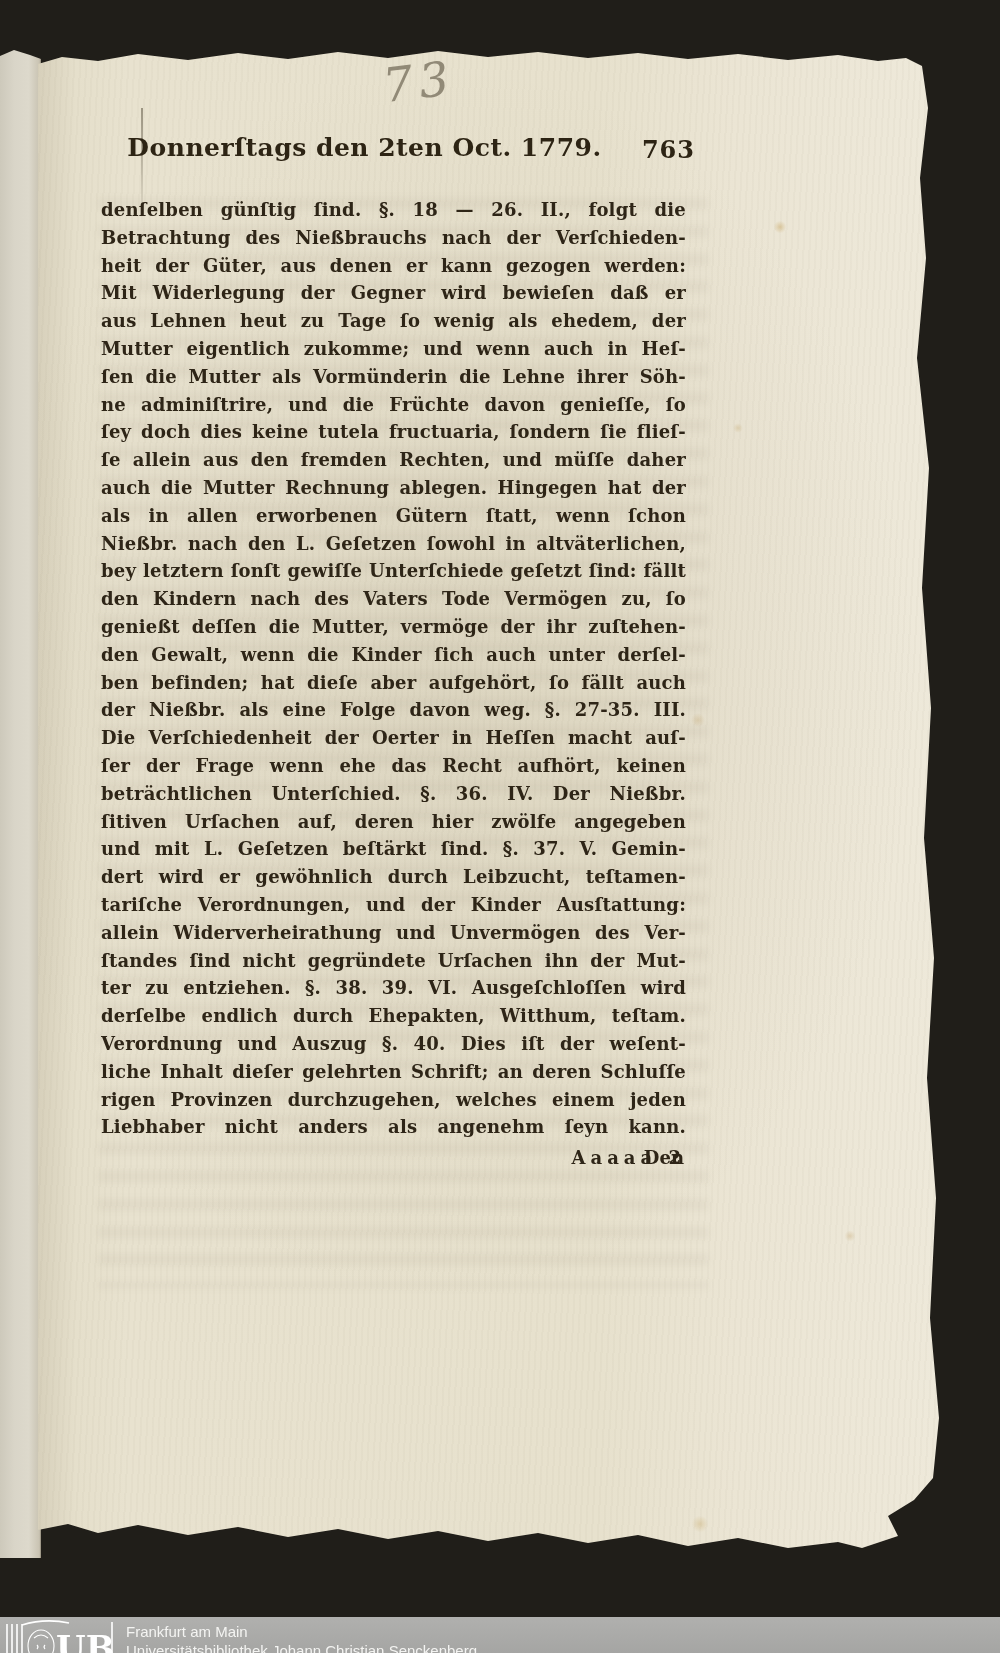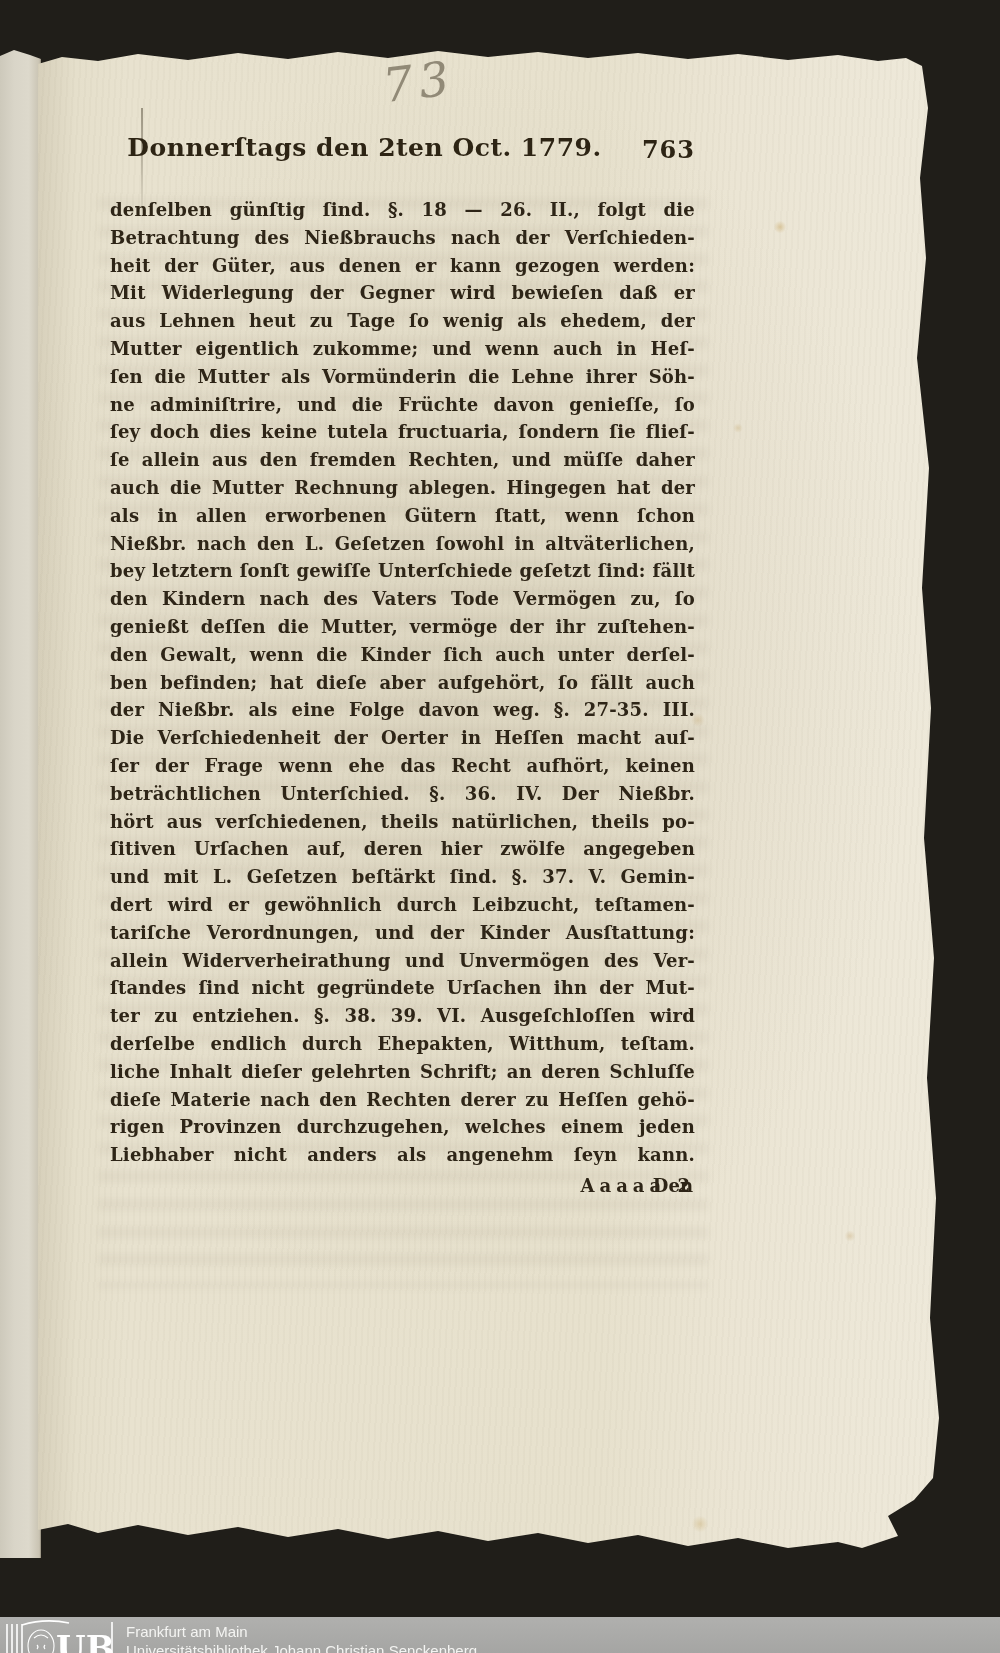--- a/index.html
+++ b/index.html
@@ -62,21 +62,21 @@
   }
   .header-title{
     position:absolute;left:0;right:0;text-align:center;transform:translateX(-38px);
     font-size:25px;font-weight:bold;letter-spacing:.5px;white-space:nowrap;
   }
   .header-pagenum{
     position:absolute;right:0;top:2px;font-size:24px;font-weight:bold;letter-spacing:1px;
   }
 
   .body-block{
-    position:absolute;left:72px;top:148px;width:585px;
+    position:absolute;left:63px;top:148px;width:585px;
     color:#2e2517;
   }
   .showthrough{
     position:absolute;left:60px;top:150px;width:610px;height:1090px;
     background:repeating-linear-gradient(180deg, rgba(110,98,74,.055) 0 11px, rgba(0,0,0,0) 11px 27.8px);
     filter:blur(3px);
   }
   .line{
     height:27.8px;line-height:27.8px;font-size:18px;font-weight:bold;
     text-align:justify;text-align-last:justify;text-justify:inter-word;
@@ -134,31 +134,30 @@
         <div class="line">Nießbr. nach den L. Geſetzen ſowohl in altväterlichen,</div>
         <div class="line">bey letztern ſonſt gewiſſe Unterſchiede geſetzt ſind: fällt</div>
         <div class="line">den Kindern nach des Vaters Tode Vermögen zu, ſo</div>
         <div class="line">genießt deſſen die Mutter, vermöge der ihr zuſtehen-</div>
         <div class="line">den Gewalt, wenn die Kinder ſich auch unter derſel-</div>
         <div class="line">ben befinden; hat dieſe aber aufgehört, ſo fällt auch</div>
         <div class="line">der Nießbr. als eine Folge davon weg. §. 27-35. III.</div>
         <div class="line">Die Verſchiedenheit der Oerter in Heſſen macht auſ-</div>
         <div class="line">ſer der Frage wenn ehe das Recht aufhört, keinen</div>
         <div class="line">beträchtlichen Unterſchied. §. 36.  IV. Der Nießbr.</div>
-        <div class="line">hört aus verſchiedenen, theils natürlichen, theils po-</div>
         <div class="line">ſitiven Urſachen auf, deren hier zwölfe angegeben</div>
         <div class="line">und mit L. Geſetzen beſtärkt ſind. §. 37.  V. Gemin-</div>
         <div class="line">dert wird er gewöhnlich durch Leibzucht, teſtamen-</div>
         <div class="line">tariſche Verordnungen, und der Kinder Ausſtattung:</div>
         <div class="line">allein Widerverheirathung und Unvermögen des Ver-</div>
         <div class="line">ſtandes ſind nicht gegründete Urſachen ihn der Mut-</div>
         <div class="line">ter zu entziehen. §. 38. 39.  VI. Ausgeſchloſſen wird</div>
         <div class="line">derſelbe endlich durch Ehepakten, Witthum, teſtam.</div>
+        <div class="line">Verordnung und Auszug §. 40.  Dies iſt der weſent-</div>
         <div class="line">liche Inhalt dieſer gelehrten Schrift; an deren Schluſſe</div>
-        <div class="line">dieſe Materie nach den Rechten derer zu Heſſen gehö-</div>
         <div class="line">rigen Provinzen durchzugehen, welches einem jeden</div>
         <div class="line">Liebhaber nicht anders als angenehm ſeyn kann.</div>
         <div class="sig-row">
         <span class="sig-mark">Aaaaa 2</span>
         <span class="catchword">Den</span>
       </div>
     </div>
 
     <div class="fold-line"></div>
   </div>

